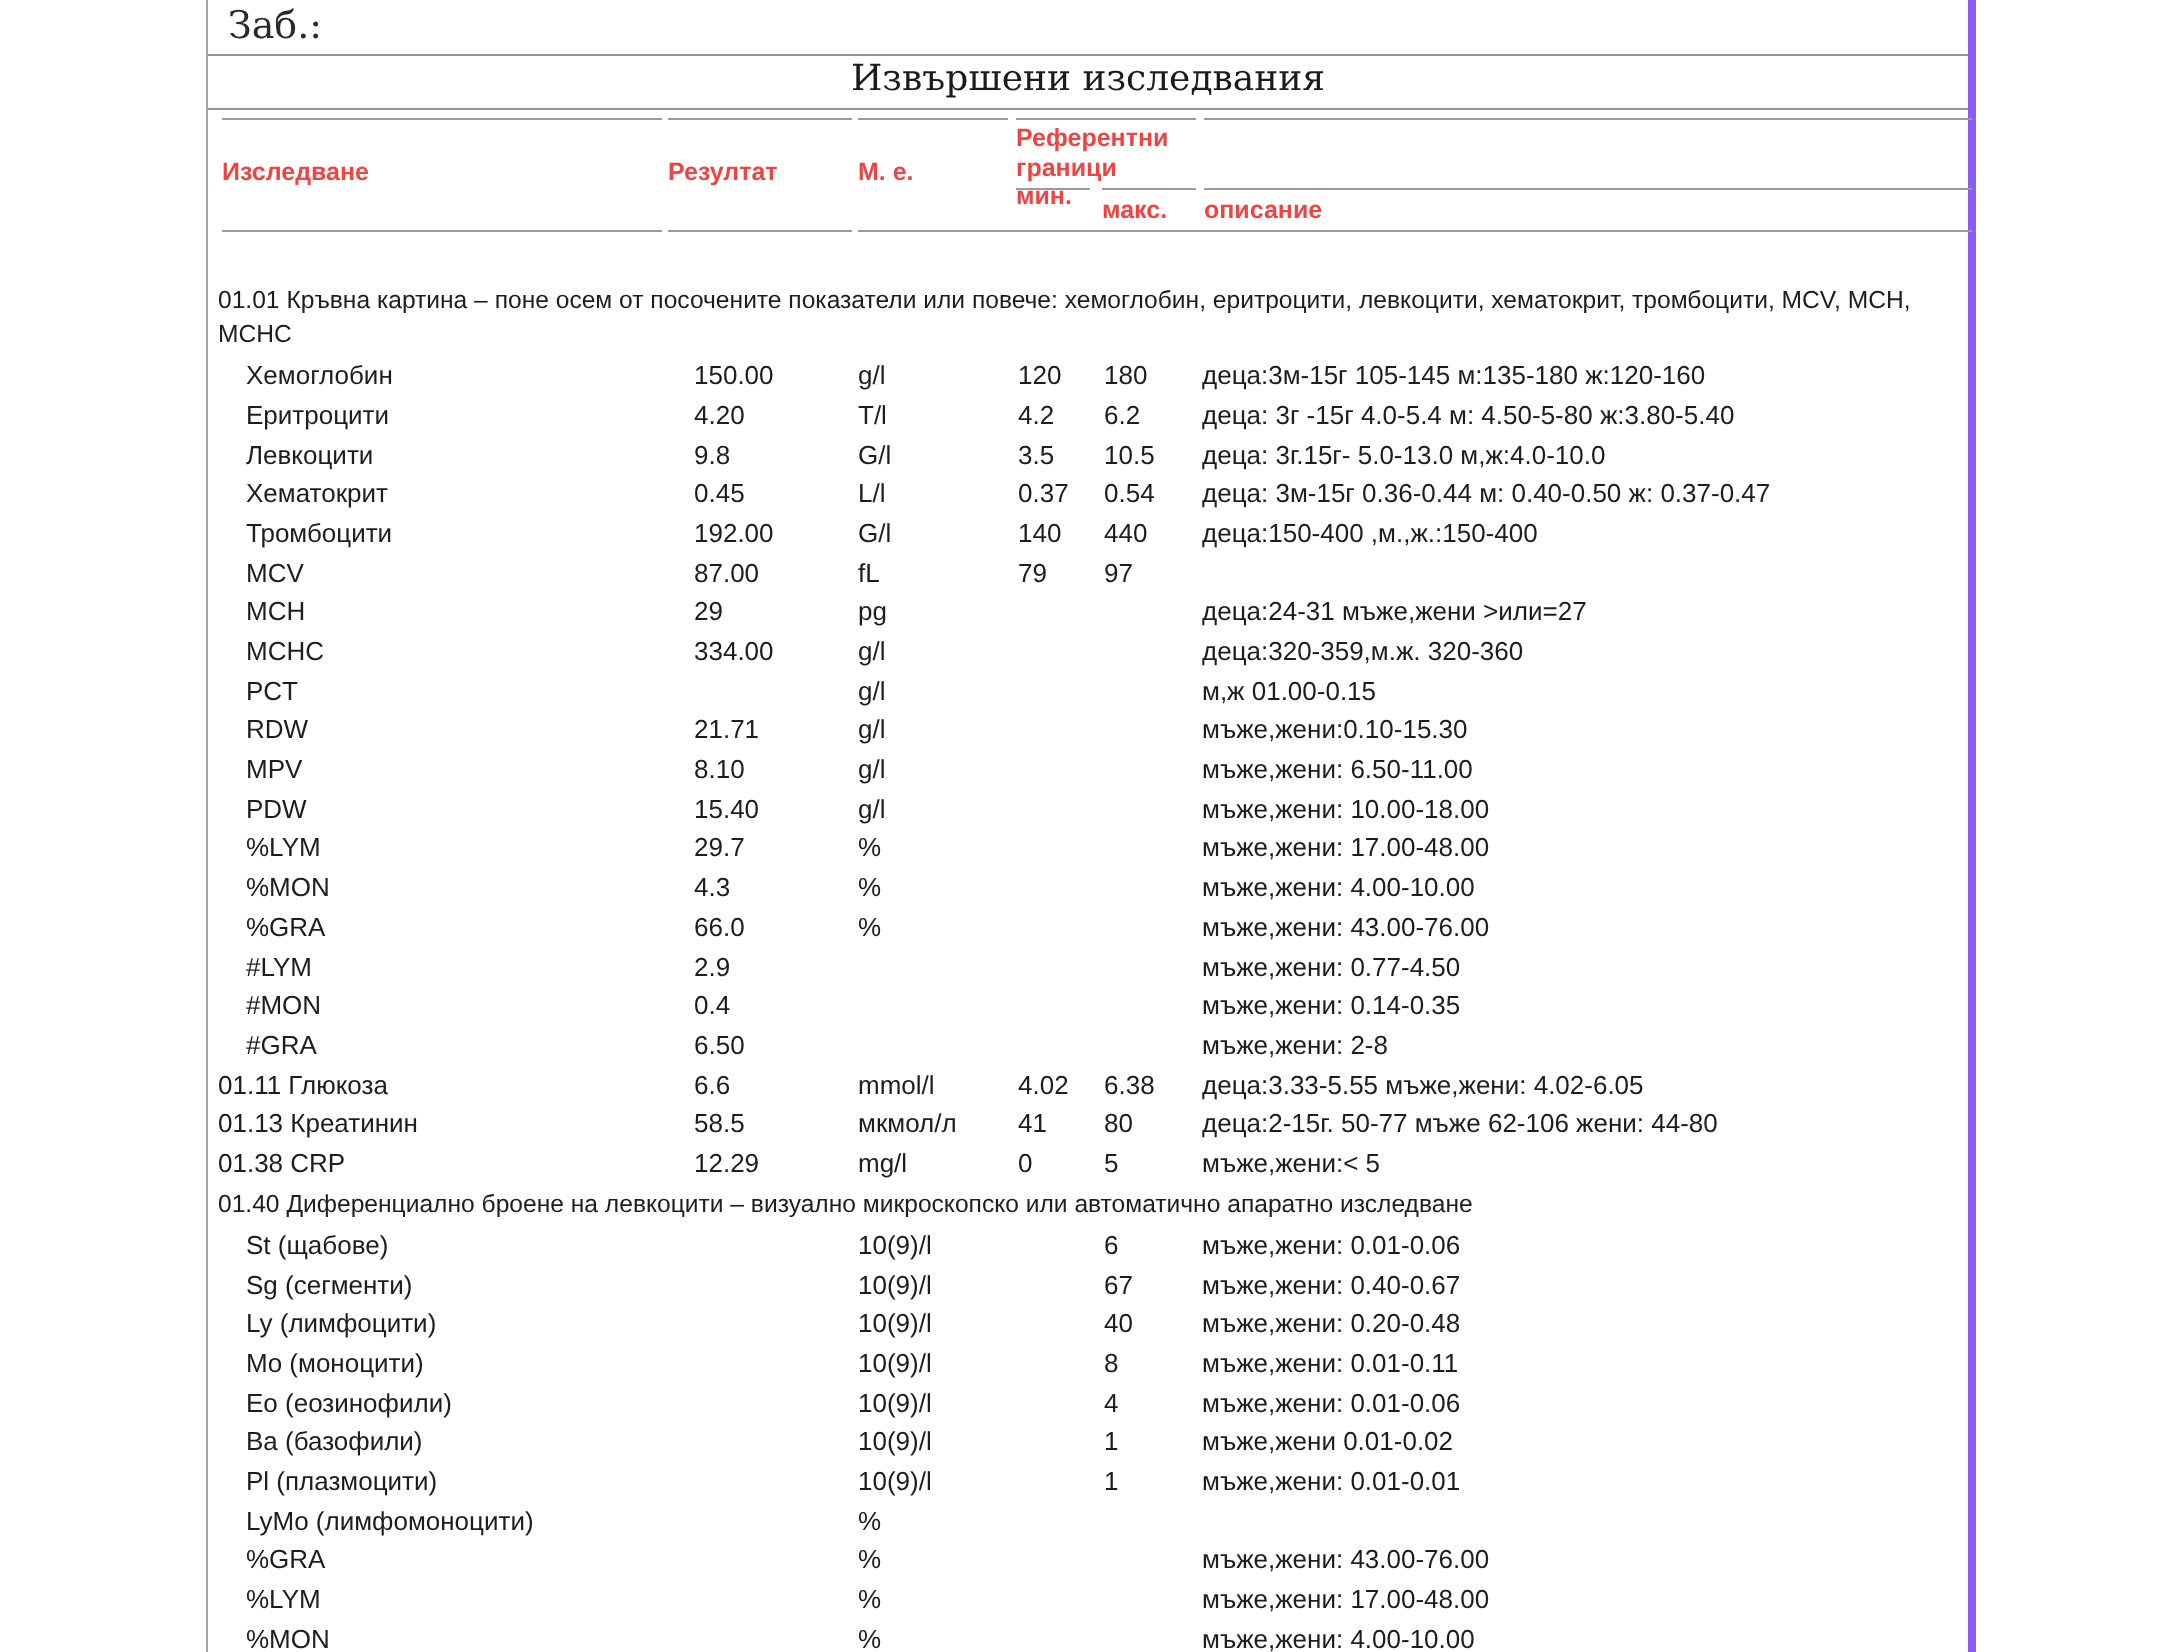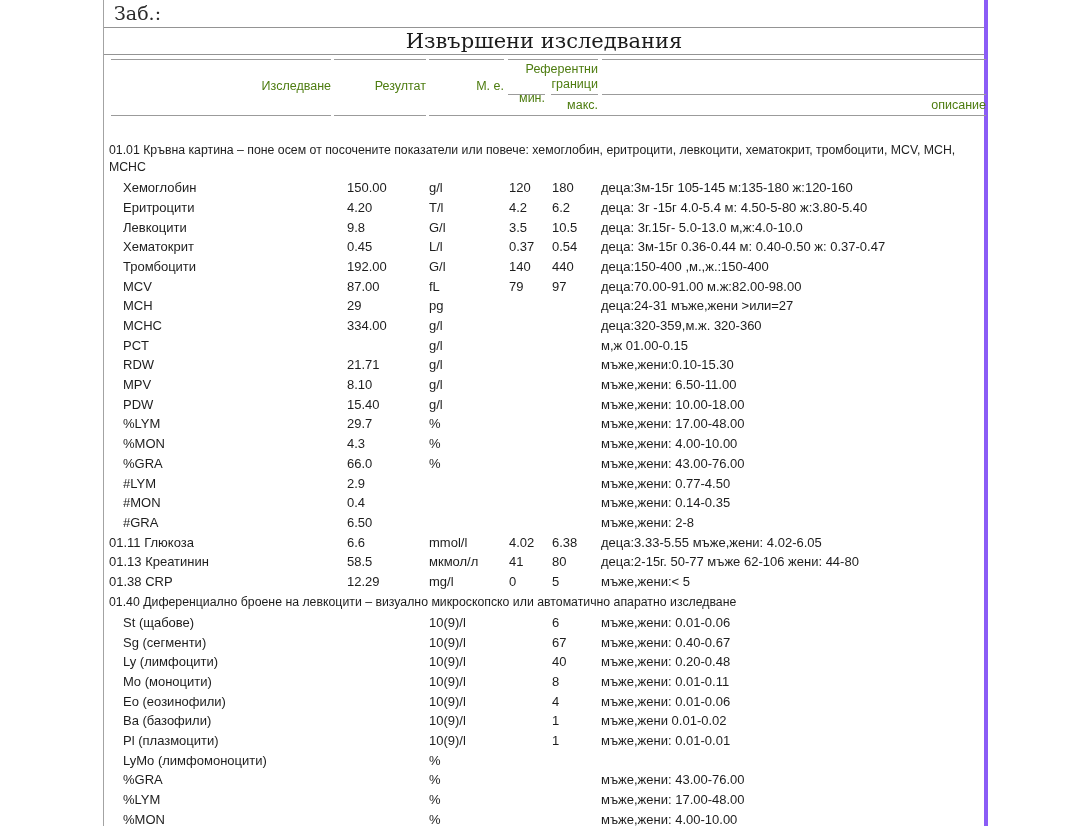--- a/index.html
+++ b/index.html
@@ -3,26 +3,26 @@
 <meta charset="utf-8">
 <style>
   * { margin:0; padding:0; box-sizing:border-box; }
   html,body { width:1080px; height:826px; background:#ffffff; overflow:hidden;
               font-family:"Liberation Sans", sans-serif; color:#1d1d1d; }
   .page { position:absolute; left:103px; top:0; width:885px; height:826px;
           background:#fff; border-left:1px solid #a3a3a3; border-right:4px solid #8b5cf6; }
   .note { font-family:"DejaVu Serif", serif; font-size:19px; color:#2a2a2a;
           padding:2px 0 0 10px; height:27px; }
   .rule { border-top:1px solid #949494; height:0; }
-  .title { font-family:"DejaVu Serif", serif; font-size:21px; color:#1b1b1b;
+  .title { font-family:"DejaVu Serif", serif; font-size:18px; color:#1b1b1b;
            text-align:center; padding:1px 0 2px 0; height:26px; }
   .thead { position:relative; height:61px; }
   .seg { position:absolute; height:1px; background:#9b9b9b; }
-  .hlabel { position:absolute; font-size:12.5px; font-weight:normal; color:#4d7c0f;
-            text-align:right; white-space:nowrap; }
+  .hlabel { position:absolute; font-size:12.5px; font-weight:bold; color:#ef4444;
+            text-align:left; white-space:nowrap; }
   .hlabel.wrap { white-space:normal; line-height:15px; }
   .tbody { width:100%;margin-top:24px; }
   .section-row { font-size:12.3px; line-height:16.9px; padding:2.2px 12px 2.2px 5px; color:#1d1d1d; }
   .row { display:grid; grid-template-columns:227px 98px 80px 43px 49px 1fr;
          height:19.7px; line-height:19.7px; font-size:13px; white-space:nowrap; }
   .c { overflow:hidden; }
   .c.name { padding-left:19px; }
   .c.name.flush { padding-left:5px; }
   .c.result { padding-left:16px; }
   .c.desc { padding-right:4px; }
@@ -106,21 +106,20 @@
         <div class="c min">140</div>
         <div class="c max">440</div>
         <div class="c desc">деца:150-400 ,м.,ж.:150-400</div>
       </div>
       <div class="row">
         <div class="c name">MCV</div>
         <div class="c result">87.00</div>
         <div class="c unit">fL</div>
         <div class="c min">79</div>
         <div class="c max">97</div>
-        <div class="c desc">деца:70.00-91.00 м.ж:82.00-98.00</div>
       </div>
       <div class="row">
         <div class="c name">MCH</div>
         <div class="c result">29</div>
         <div class="c unit">pg</div>
         <div class="c min"></div>
         <div class="c max"></div>
         <div class="c desc">деца:24-31 мъже,жени &gt;или=27</div>
       </div>
       <div class="row">

